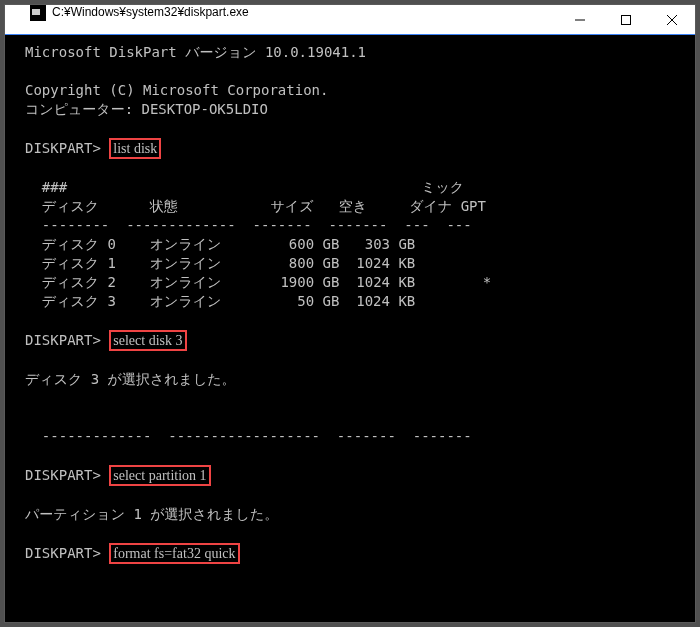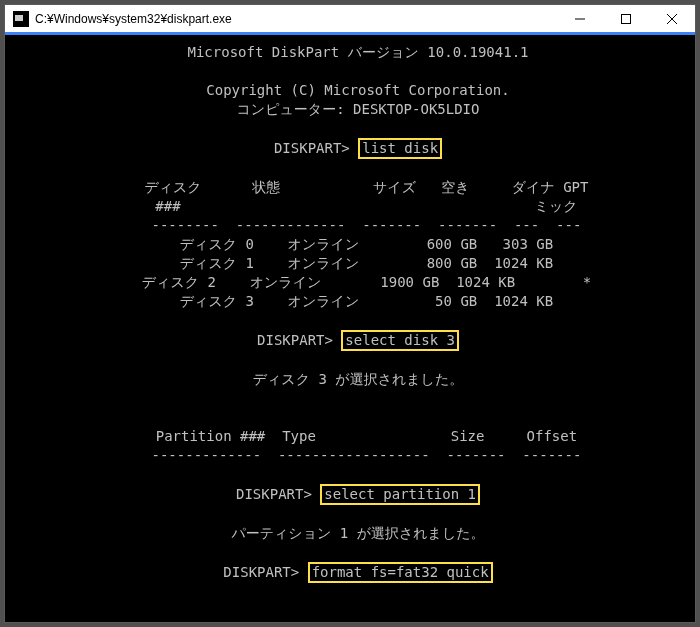--- a/index.html
+++ b/index.html
@@ -20,22 +20,22 @@
     height: 619px;
     background: #fff;
     border: 1px solid #5a5a5a;
     display: flex;
     flex-direction: column;
   }
   .titlebar {
     height: 30px;
     background: #fff;
     display: flex;
-    align-items: center;
-    border-bottom: 3px solid #3b82f6;
+    border-bottom: 1px solid #3b82f6;
+    padding-left: 17px;
   }
   .titlebar-icon {
     width: 16px;
     height: 16px;
     margin-left: 8px;
     margin-right: 6px;
     background: #000;
     position: relative;
   }
   .titlebar-icon::after {
@@ -67,28 +67,28 @@
   .console {
     flex: 1;
     background: #000;
     color: #c0c0c0;
     font-family: "MS Gothic", "Consolas", monospace;
     font-size: 14px;
     line-height: 19px;
     padding: 6px 4px 4px 20px;
     overflow: hidden;
     border-top: 2px solid #000;
-    text-align: center;
   }
   .line { white-space: pre; }
   .hl {
-    border: 2px solid #fde047;
+    border: 2px solid #ef4444;
     padding: 0 2px;
     display: inline-block;
     line-height: 17px;
+    font-family: Liberation Serif, serif;
   }
 </style>
 </head>
 <body>
 
 <div class="window">
 
   <div class="titlebar">
     <div class="titlebar-icon"></div>
     <div class="titlebar-text">C:¥Windows¥system32¥diskpart.exe</div>
@@ -115,37 +115,36 @@
   <div class="console">
     <div class="line">Microsoft DiskPart バージョン 10.0.19041.1</div>
     <div class="line">&nbsp;</div>
     <div class="line">Copyright (C) Microsoft Corporation.</div>
     <div class="line">コンピューター: DESKTOP-OK5LDIO</div>
     <div class="line">&nbsp;</div>
 
     <div class="line"><span>DISKPART&gt;</span> <span class="hl">list disk</span></div>
     <div class="line">&nbsp;</div>
 
+    <div class="line">  <span>###</span>                                          <span>ミック</span></div>
     <div class="line">  <span>ディスク</span>      <span>状態</span>           <span>サイズ</span>   <span>空き</span>     <span>ダイナ</span> <span>GPT</span></div>
-    <div class="line">  <span>###</span>                                          <span>ミック</span></div>
     <div class="line">  --------  -------------  -------  -------  ---  ---</div>
 
     <div class="line">  <span>ディスク 0</span>    <span>オンライン</span>        <span>600 GB</span>   <span>303 GB</span></div>
     <div class="line">  <span>ディスク 1</span>    <span>オンライン</span>        <span>800 GB</span>  <span>1024 KB</span></div>
     <div class="line">  <span>ディスク 2</span>    <span>オンライン</span>       <span>1900 GB</span>  <span>1024 KB</span>        <span>*</span></div>
     <div class="line">  <span>ディスク 3</span>    <span>オンライン</span>         <span>50 GB</span>  <span>1024 KB</span></div>
 
     <div class="line">&nbsp;</div>
     <div class="line"><span>DISKPART&gt;</span> <span class="hl">select disk 3</span></div>
     <div class="line">&nbsp;</div>
     <div class="line">ディスク 3 が選択されました。</div>
     <div class="line">&nbsp;</div>
 
     <div class="line">&nbsp;</div>
-    <div class="line">  Partition ###  Type                Size     Offset</div>
     <div class="line">  -------------  ------------------  -------  -------</div>
     <div class="line">&nbsp;</div>
 
     <div class="line"><span>DISKPART&gt;</span> <span class="hl">select partition 1</span></div>
     <div class="line">&nbsp;</div>
     <div class="line">パーティション 1 が選択されました。</div>
     <div class="line">&nbsp;</div>
 
     <div class="line"><span>DISKPART&gt;</span> <span class="hl">format fs=fat32 quick</span></div>
   </div>

